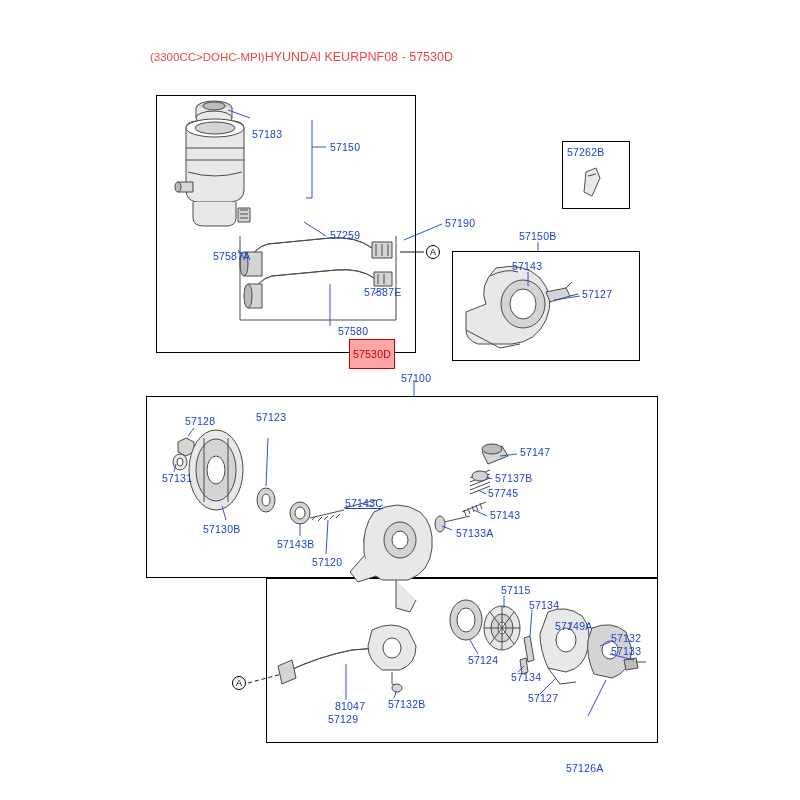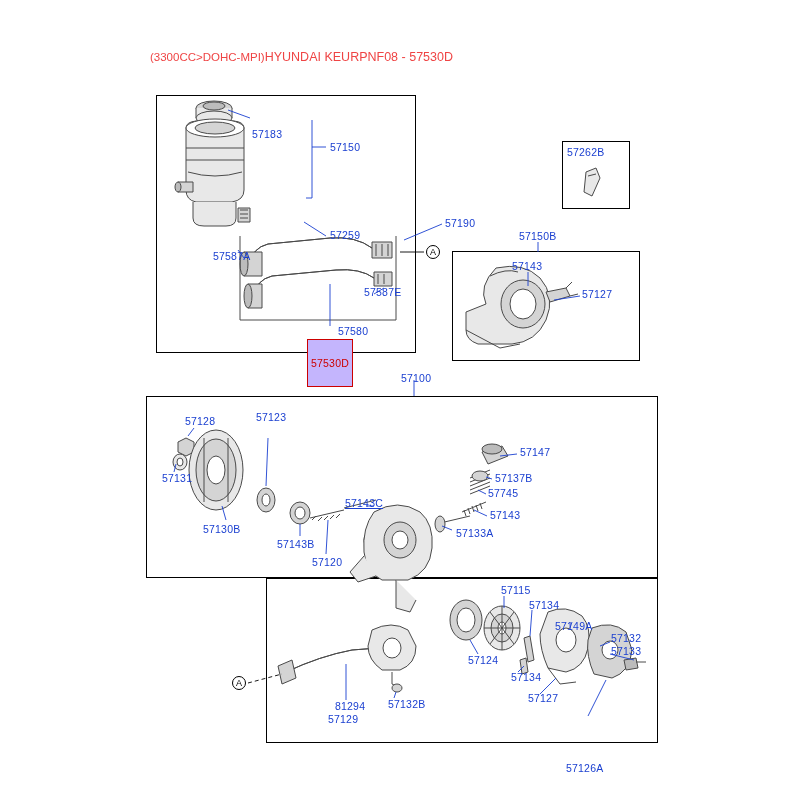--- a/index.html
+++ b/index.html
@@ -29,22 +29,23 @@
   .label {
     position: absolute;
     font-size: 10.5px;
     color: #1a3fd0;
     white-space: nowrap;
     letter-spacing: 0.2px;
   }
   .label.hi {
     color: #cc0000;
     border: 1px solid #cc0000;
-    padding: 17px 3px;
-    background: #c4b5fd;
+    padding: 8px 3px;
+    background: #fca5a5;
+    margin-left: 42px;
   }
   .box {
     position: absolute;
     border: 1px solid #000000;
     box-sizing: border-box;
   }
   .circ {
     position: absolute;
     width: 14px;
     height: 14px;
@@ -285,17 +286,17 @@
   <div class="label" style="left:456px; top:527px;">57133A</div>
   <div class="label" style="left:501px; top:584px;">57115</div>
   <div class="label" style="left:529px; top:599px;">57134</div>
   <div class="label" style="left:555px; top:620px;">57149A</div>
   <div class="label" style="left:611px; top:632px;">57132</div>
   <div class="label" style="left:611px; top:645px;">57133</div>
   <div class="label" style="left:468px; top:654px;">57124</div>
   <div class="label" style="left:511px; top:671px;">57134</div>
   <div class="label" style="left:528px; top:692px;">57127</div>
   <div class="label" style="left:566px; top:714px;margin-top:48px;">57126A</div>
-  <div class="label" style="left:335px; top:700px;">81294</div>
+  <div class="label" style="left:335px; top:700px;">81047</div>
   <div class="label" style="left:328px; top:713px;">57129</div>
   <div class="label" style="left:388px; top:698px;">57132B</div>
 
 </div>
 
 </body></html>

